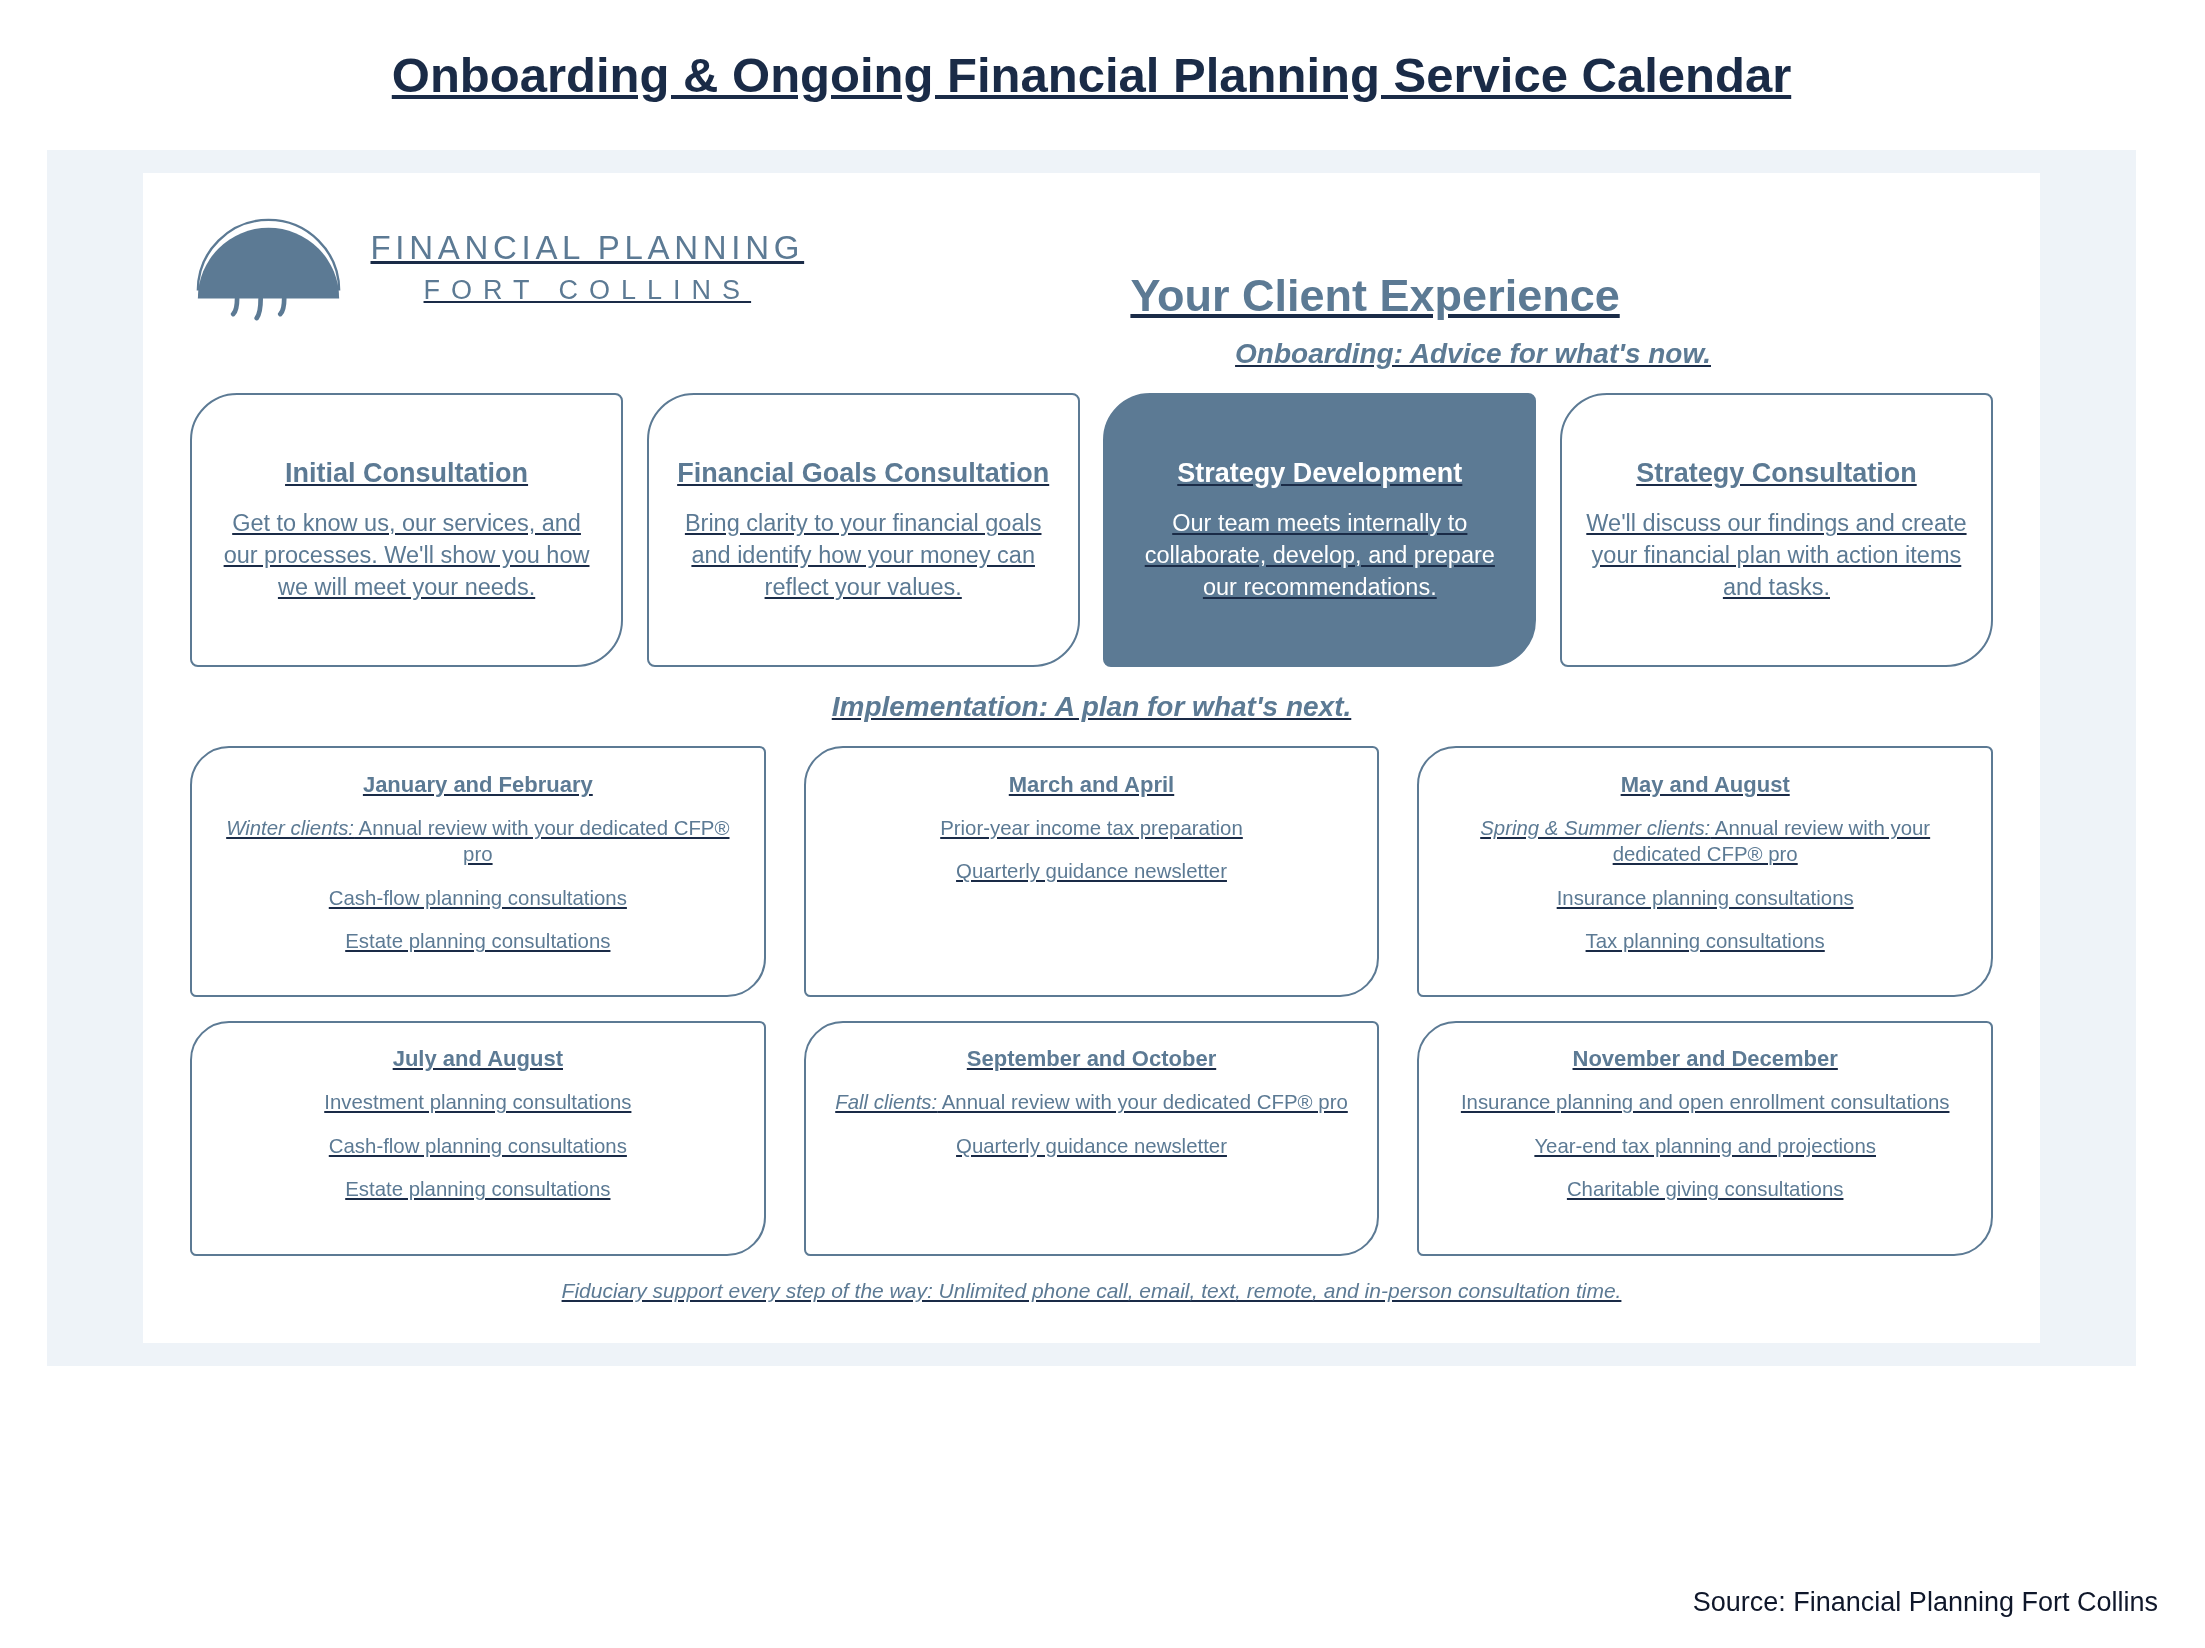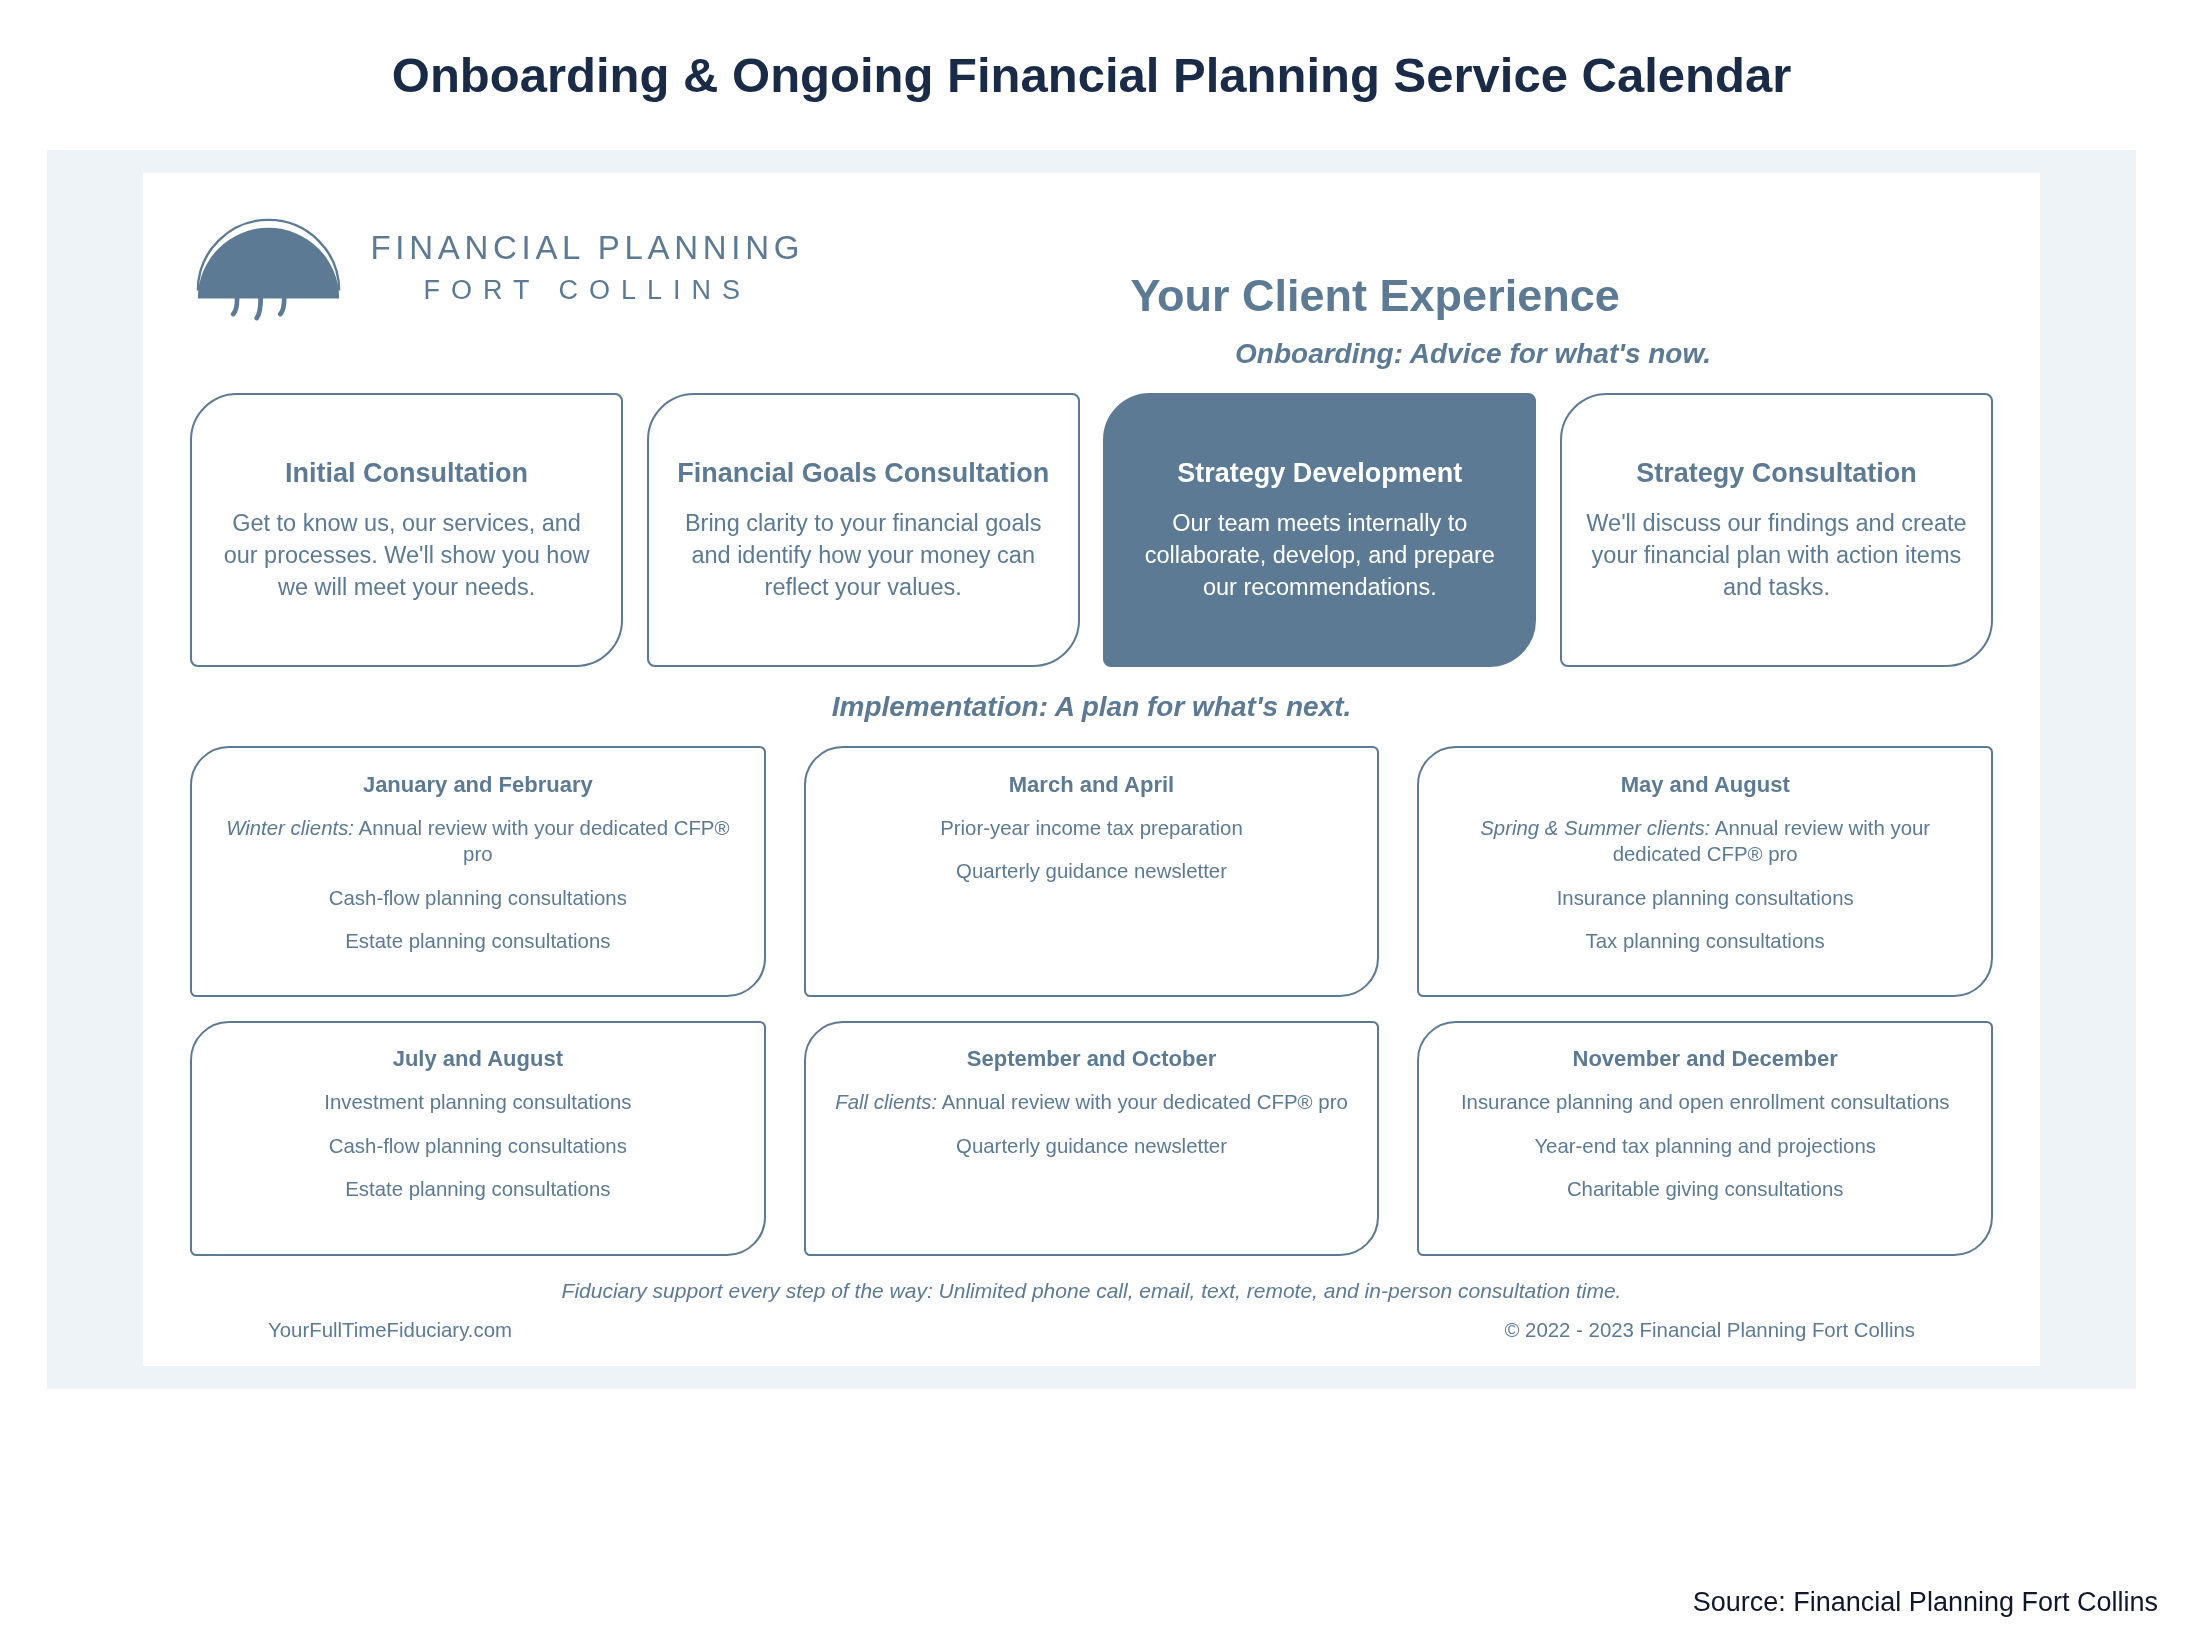--- a/index.html
+++ b/index.html
@@ -6,20 +6,21 @@
   body {
     font-family: -apple-system, BlinkMacSystemFont, "Segoe UI", Helvetica, Arial, sans-serif;
     background: #fff;
     color: #1a2b47;
     width: 2205px;
     height: 1649px;
     position: relative;
   }
   .wrap {
     padding: 31px 69px 0 47px;
+    text-decoration: underline;
   }
   .page-title {
     font-size: 49px;
     font-weight: 700;
     text-align: center;
     color: #1a2b47;
     margin: 15.7px 0 47px 0;
   }
   .blue-bg {
     background: #eef3f8;
@@ -246,23 +247,19 @@
         </div>
         <div class="month">
           <h4>November and December</h4>
           <p>Insurance planning and open enrollment consultations</p>
           <p>Year-end tax planning and projections</p>
           <p>Charitable giving consultations</p>
         </div>
       </div>
 
       <div class="foot-line">Fiduciary support every step of the way: Unlimited phone call, email, text, remote, and in-person consultation time.</div>
-      <div class="foot-row">
-        <span>YourFullTimeFiduciary.com</span>
-        <span>© 2022 - 2023 Financial Planning Fort Collins</span>
-      </div>
 
     </div>
   </div>
 </div>
 
 <div class="source">Source: Financial Planning Fort Collins</div>
 
 
 </body></html>

